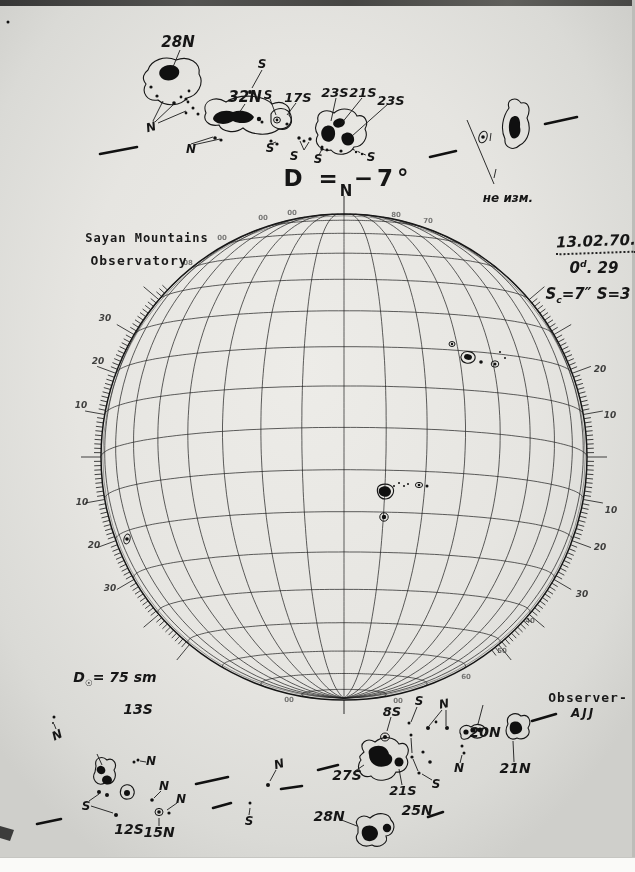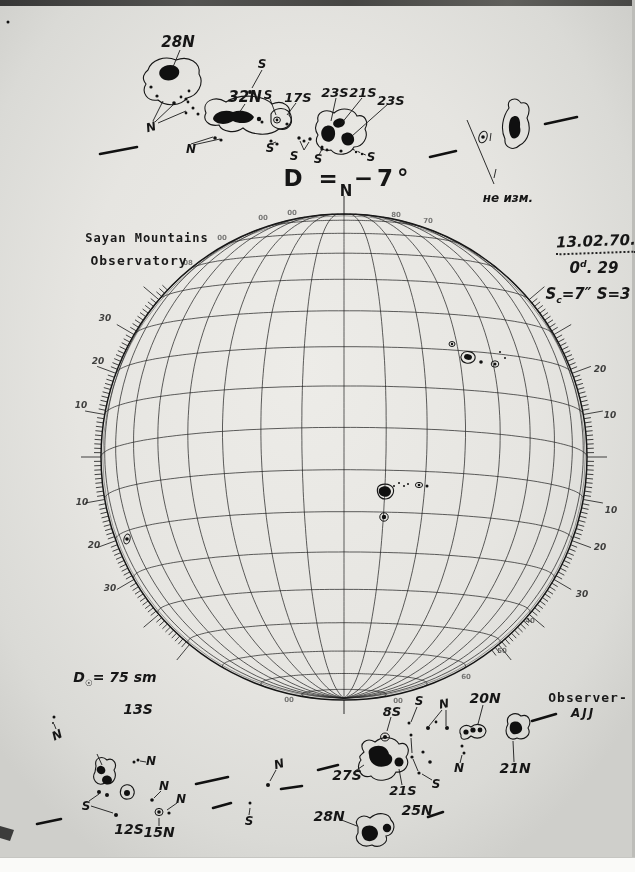--- a/index.html
+++ b/index.html
@@ -229,21 +229,21 @@
       <div class="lbl hand" style="left: 363px; top: 92px; font-size: 13px;">21S</div>
       <div class="lbl hand" style="left: 391px; top: 100px; font-size: 13px;">23S</div>
       <div class="lbl hand" style="left: 94px; top: 709px; font-size: 14px; margin-left: 44px;">13S</div>
       <div class="lbl hand" style="left: 129px; top: 829px; font-size: 14px;">12S</div>
       <div class="lbl hand" style="left: 159px; top: 832px; font-size: 14px;">15N</div>
       <div class="lbl hand" style="left: 347px; top: 775px; font-size: 14px;">27S</div>
       <div class="lbl hand" style="left: 403px; top: 790px; font-size: 13px;">21S</div>
       <div class="lbl hand" style="left: 417px; top: 810px; font-size: 14px;">25N</div>
       <div class="lbl hand" style="left: 329px; top: 816px; font-size: 14px;">28N</div>
       <div class="lbl hand" style="left: 392px; top: 711px; font-size: 13px;">8S</div>
-      <div class="lbl hand" style="left: 485px; top: 698px; font-size: 14px;">20N</div>
+      <div class="lbl hand" style="left: 485px; top: 732px; font-size: 14px;">20N</div>
       <div class="lbl hand" style="left: 515px; top: 768px; font-size: 14px;">21N</div>
       <div class="lbl hand" style="left: 262px; top: 64px; font-size: 12px;">S</div>
       <div class="lbl hand" style="left: 268px; top: 95px; font-size: 12px;">S</div>
       <div class="lbl hand" style="left: 151px; top: 127px; font-size: 12px; transform: translate(-50%, -50%) rotate(-15deg);">N</div>
       <div class="lbl hand" style="left: 191px; top: 149px; font-size: 12px;">N</div>
       <div class="lbl hand" style="left: 270px; top: 148px; font-size: 12px;">S</div>
       <div class="lbl hand" style="left: 294px; top: 156px; font-size: 12px;">S</div>
       <div class="lbl hand" style="left: 318px; top: 159px; font-size: 12px;">S</div>
       <div class="lbl hand" style="left: 371px; top: 157px; font-size: 12px;">S</div>
       <div class="lbl hand" style="left: 57px; top: 735px; font-size: 12px; transform: translate(-50%, -50%) rotate(-25deg);">N</div>

